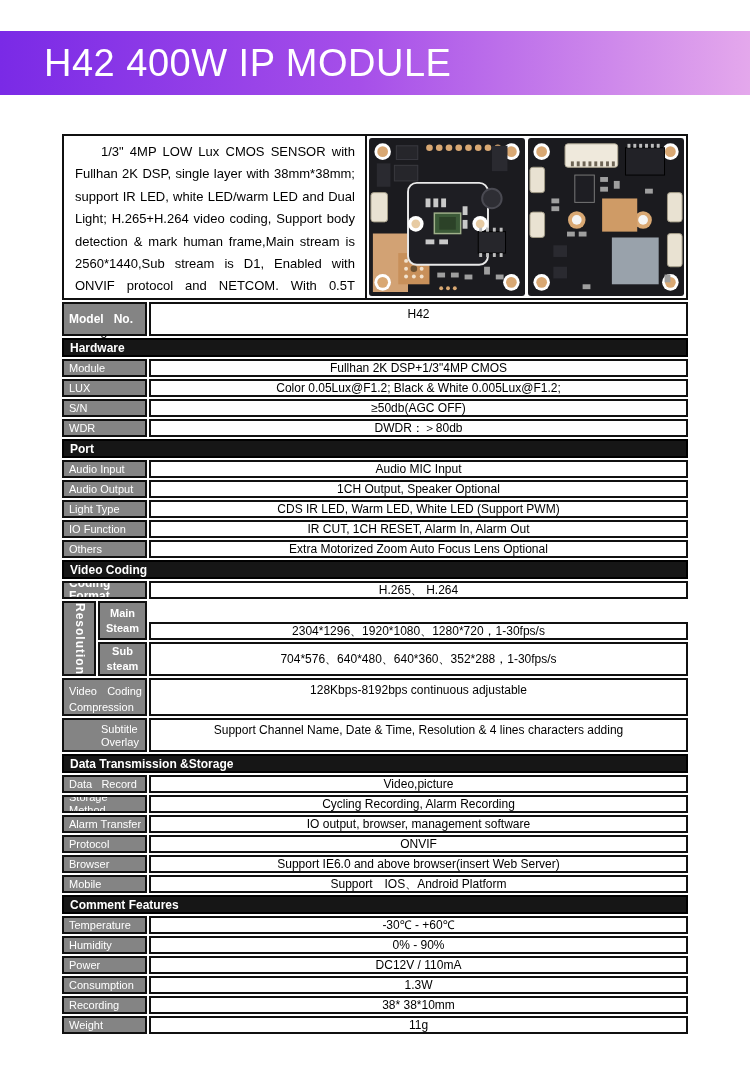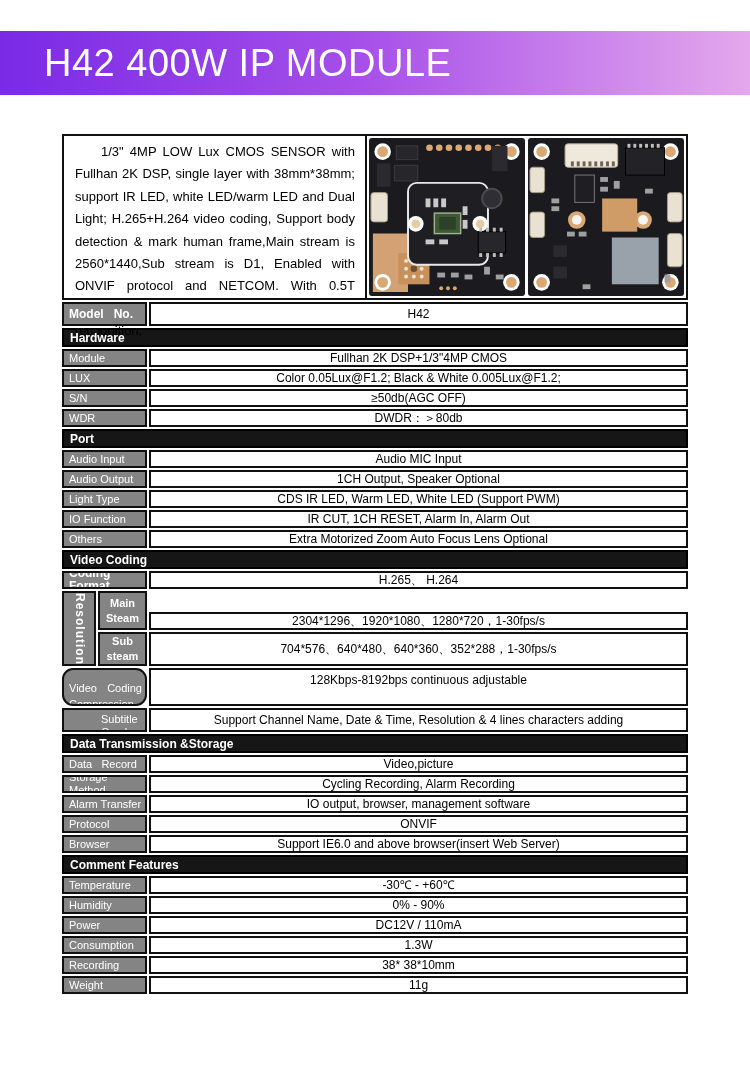--- a/index.html
+++ b/index.html
@@ -32,35 +32,35 @@
   .photos svg { flex:1; height:100%; display:block; }
 
   
   .row { display:flex; gap:2px; margin-top:2px; }
   .lbl {
     width:85px; background:#848484; border:2px solid #101010; color:#fff;
     font-size:11px; padding:0 3px 0 5px; display:flex; align-items:center;
     white-space:pre-wrap; line-height:13px; overflow:hidden;
   }
   .lbl.bold { font-weight:bold; font-size:12px; }
-  .lbl.just { display:block; text-align:justify; padding-top:10px; line-height:16px;border-radius:11px; }
+  .lbl.just { display:block; text-align:justify; padding-top:3px; line-height:16px; }
   .lbl.top { align-items:flex-start; padding-top:3px;padding-left:37px; }
   .val {
     flex:1; background:#fff; border:2px solid #101010; font-size:12px;
     display:flex; align-items:center; justify-content:center;
     white-space:pre-wrap; text-align:center; line-height:14px; overflow:hidden;
   }
   .val.top { align-items:flex-start; padding-top:3px; }
   .sec {
     margin-top:2px; height:19px; background:#161616; border:2px solid #000;
     color:#fff; font-size:12px; font-weight:bold;
     display:flex; align-items:center; padding-left:6px;
   }
   .h18 { height:18px; }
-  .h34 { height:24px; }
+  .h34 { height:34px; }
   .h38 { height:38px; }
 
   
   .res {
     display:grid; margin-top:2px;
     grid-template-columns:34px 49px 1fr;
     grid-template-rows:19px 18px 34px;
     gap:2px;
   }
   .res > div { border:2px solid #101010; overflow:hidden; }
@@ -307,20 +307,24 @@
     <div class="val h18">IO output, browser, management software</div>
   </div>
   <div class="row">
     <div class="lbl h18">Protocol</div>
     <div class="val h18">ONVIF</div>
   </div>
   <div class="row">
     <div class="lbl h18">Browser</div>
     <div class="val h18">Support IE6.0 and above browser(insert Web Server)</div>
   </div>
+  <div class="row">
+    <div class="lbl h18">Mobile</div>
+    <div class="val h18">Support　IOS、Android Platform</div>
+  </div>
 
   <div class="sec">Comment Features</div>
   <div class="row">
     <div class="lbl h18">Temperature</div>
     <div class="val h18">-30℃ - +60℃</div>
   </div>
   <div class="row">
     <div class="lbl h18">Humidity</div>
     <div class="val h18">0% - 90%</div>
   </div>

